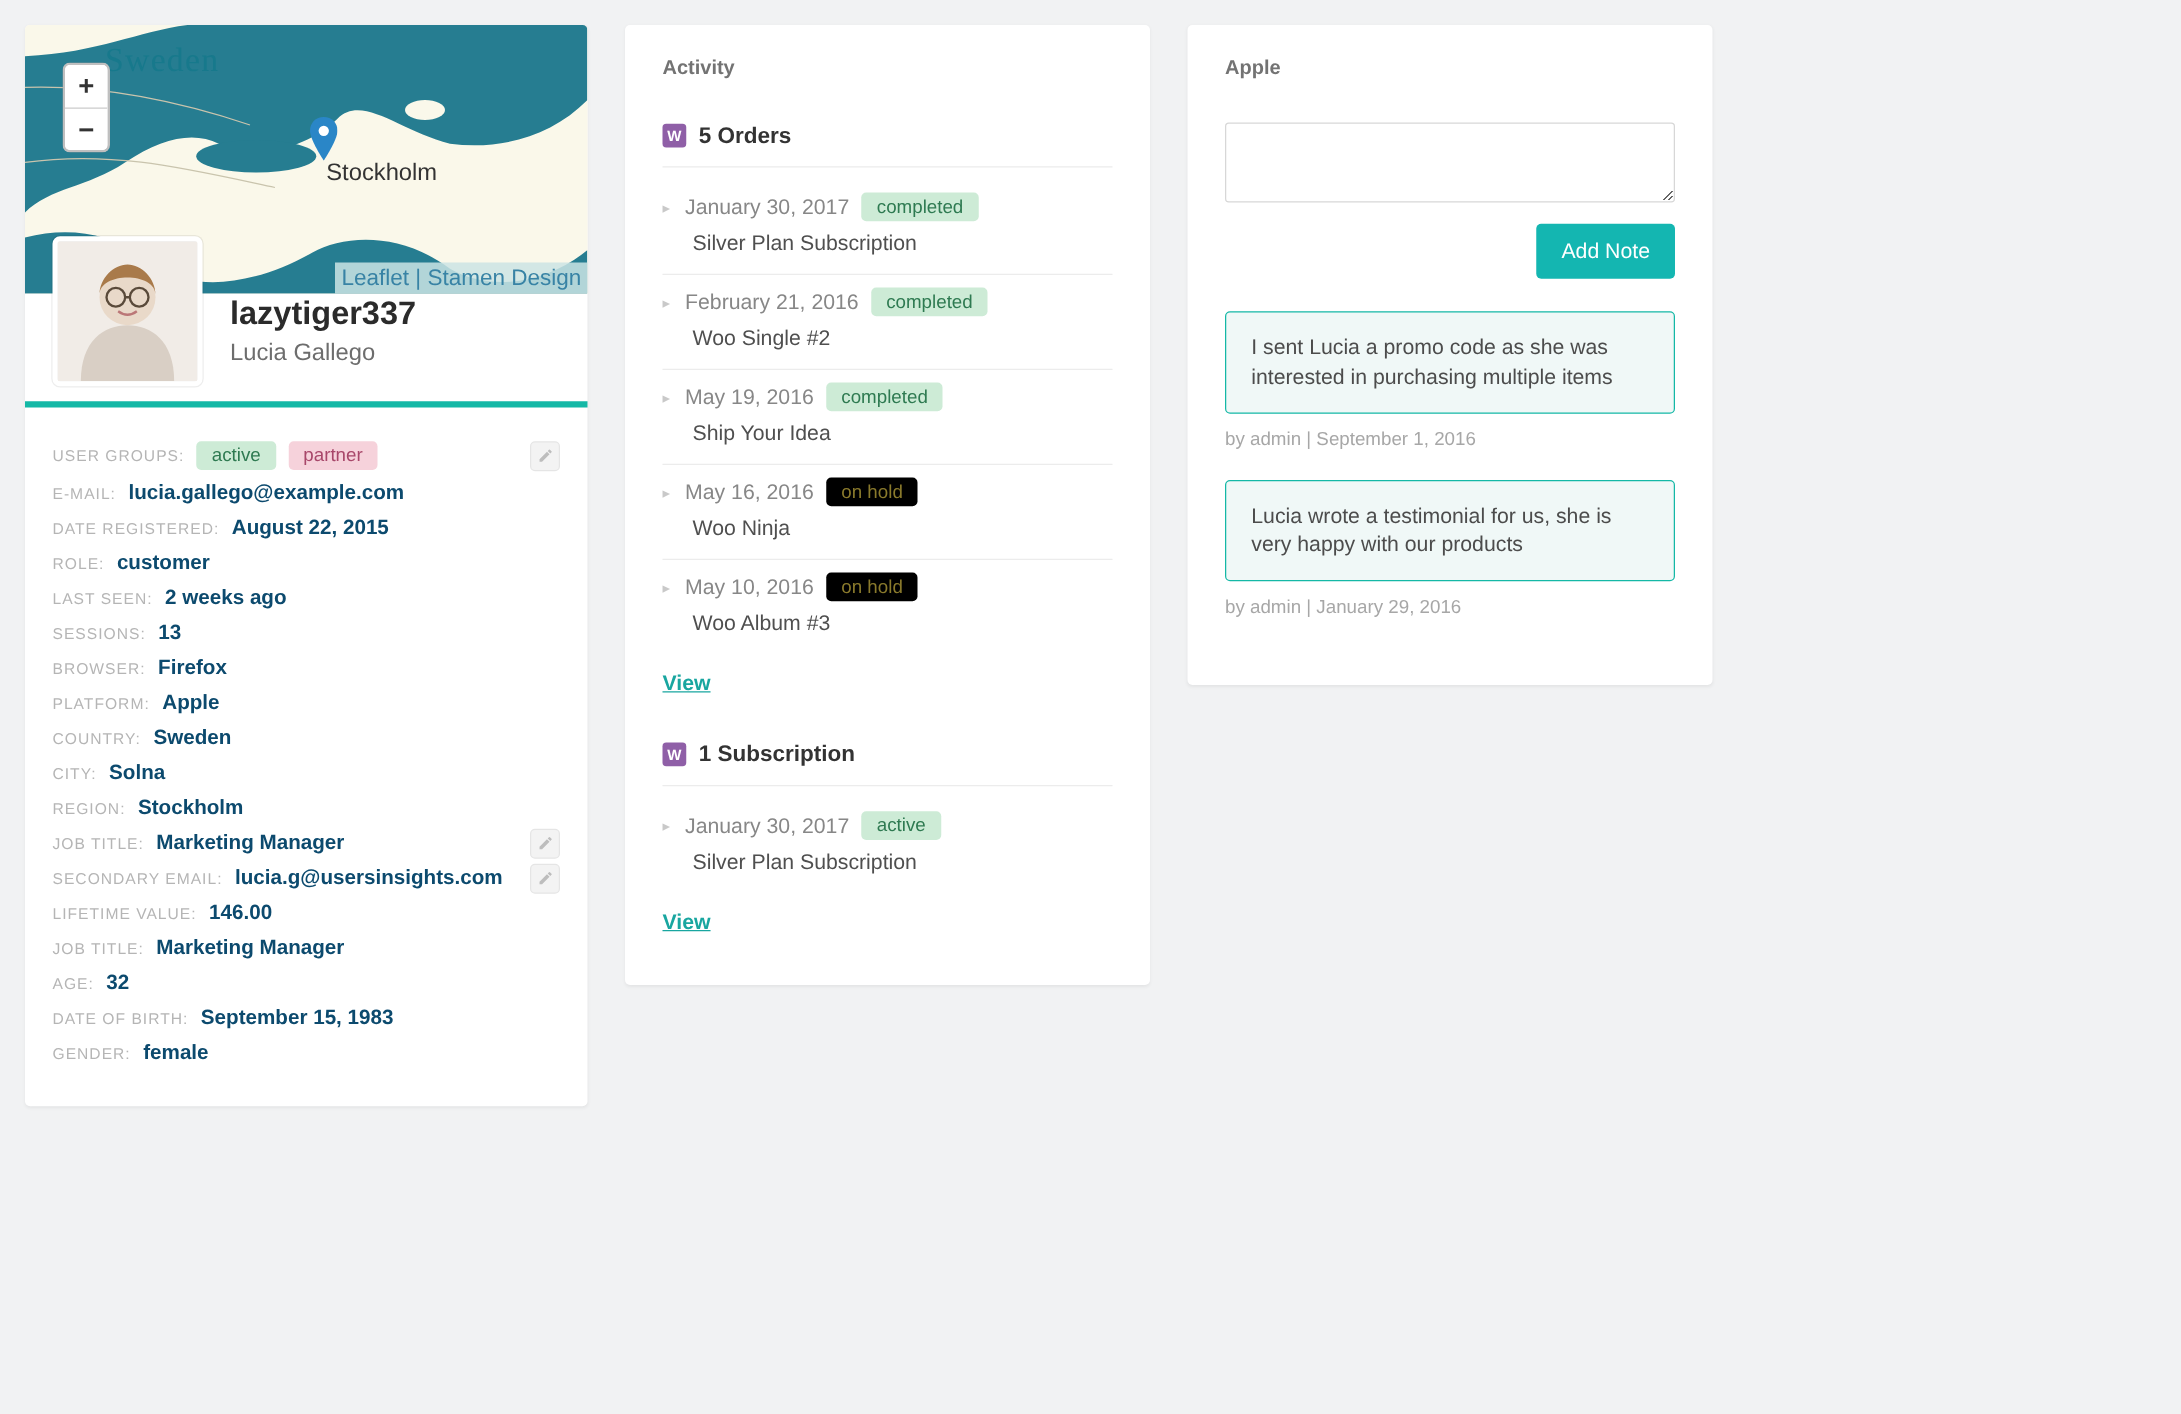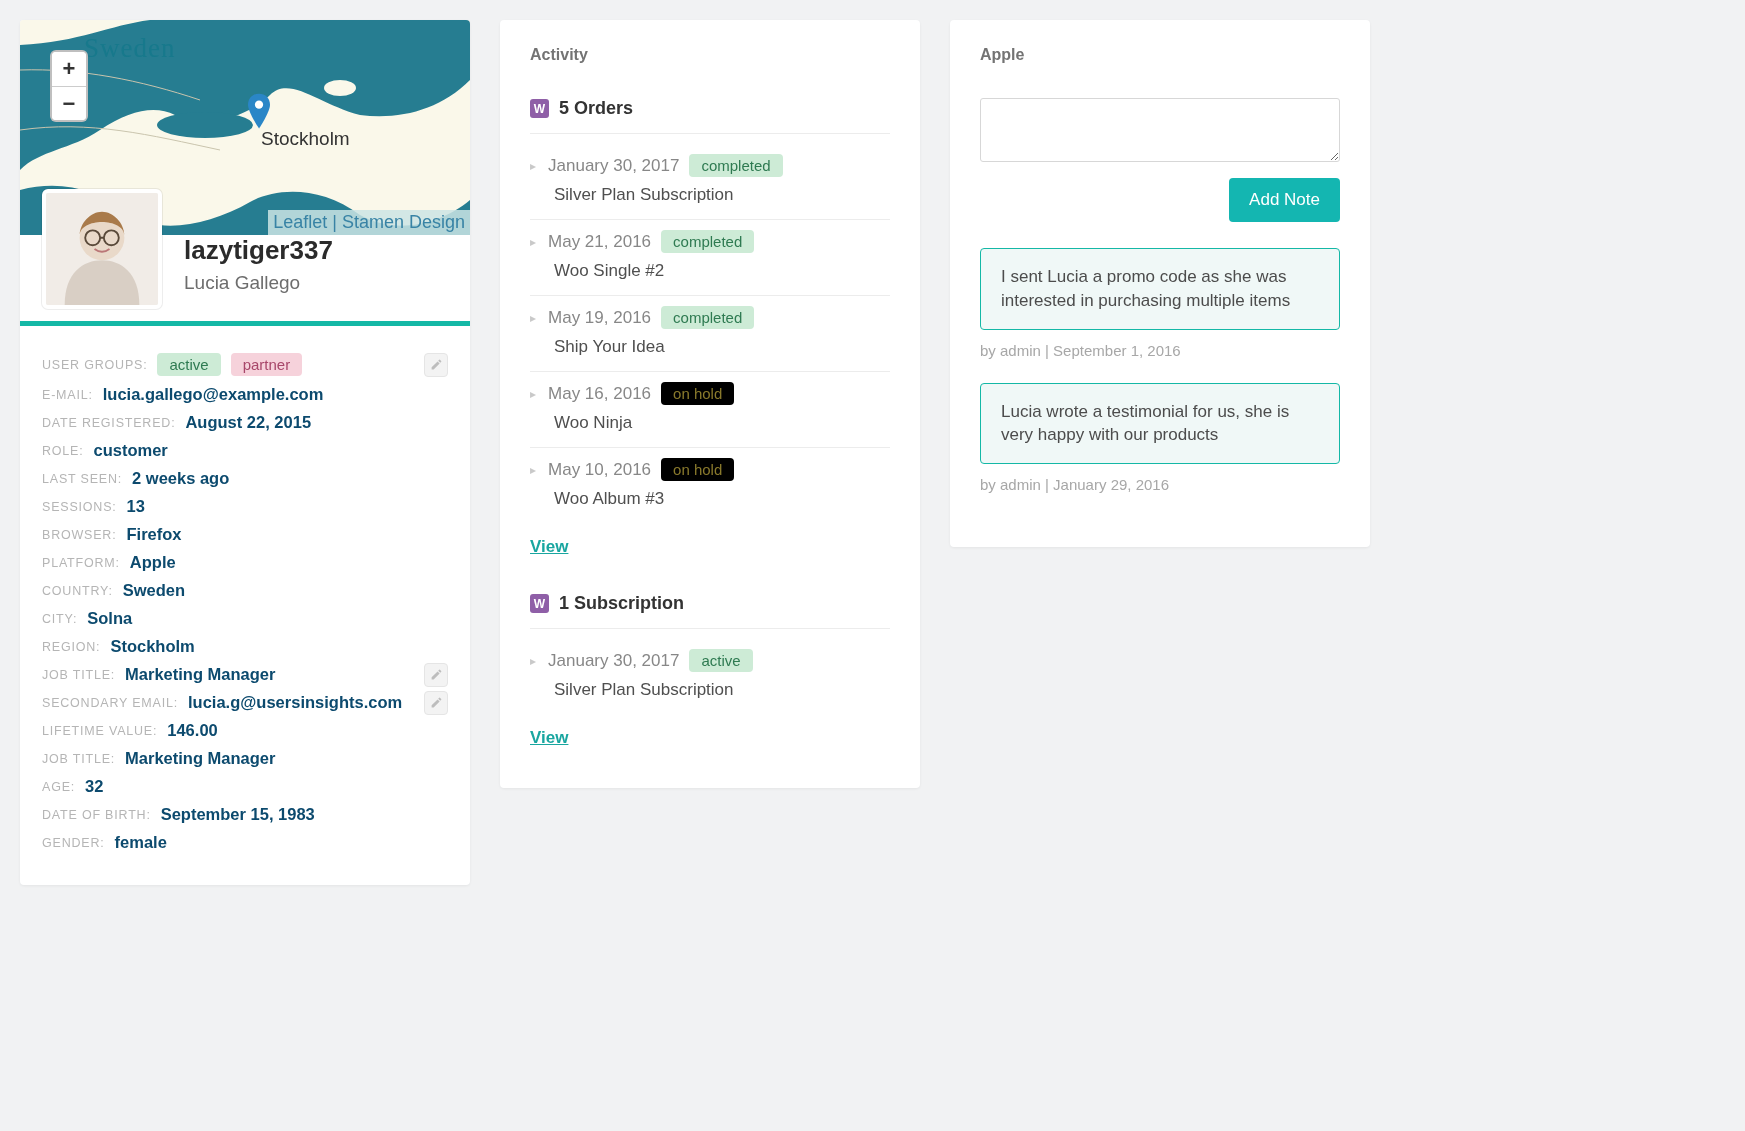--- a/index.html
+++ b/index.html
@@ -422,21 +422,21 @@
             <div class="order-line1">
               <span class="caret">▸</span>
               <span>January 30, 2017</span>
               <span class="pill green">completed</span>
             </div>
             <div class="order-name">Silver Plan Subscription</div>
           </div>
           <div class="order-item">
             <div class="order-line1">
               <span class="caret">▸</span>
-              <span>May 21, 2016</span>
+              <span>February 21, 2016</span>
               <span class="pill green">completed</span>
             </div>
             <div class="order-name">Woo Single #2</div>
           </div>
           <div class="order-item">
             <div class="order-line1">
               <span class="caret">▸</span>
               <span>May 19, 2016</span>
               <span class="pill green">completed</span>
             </div>

